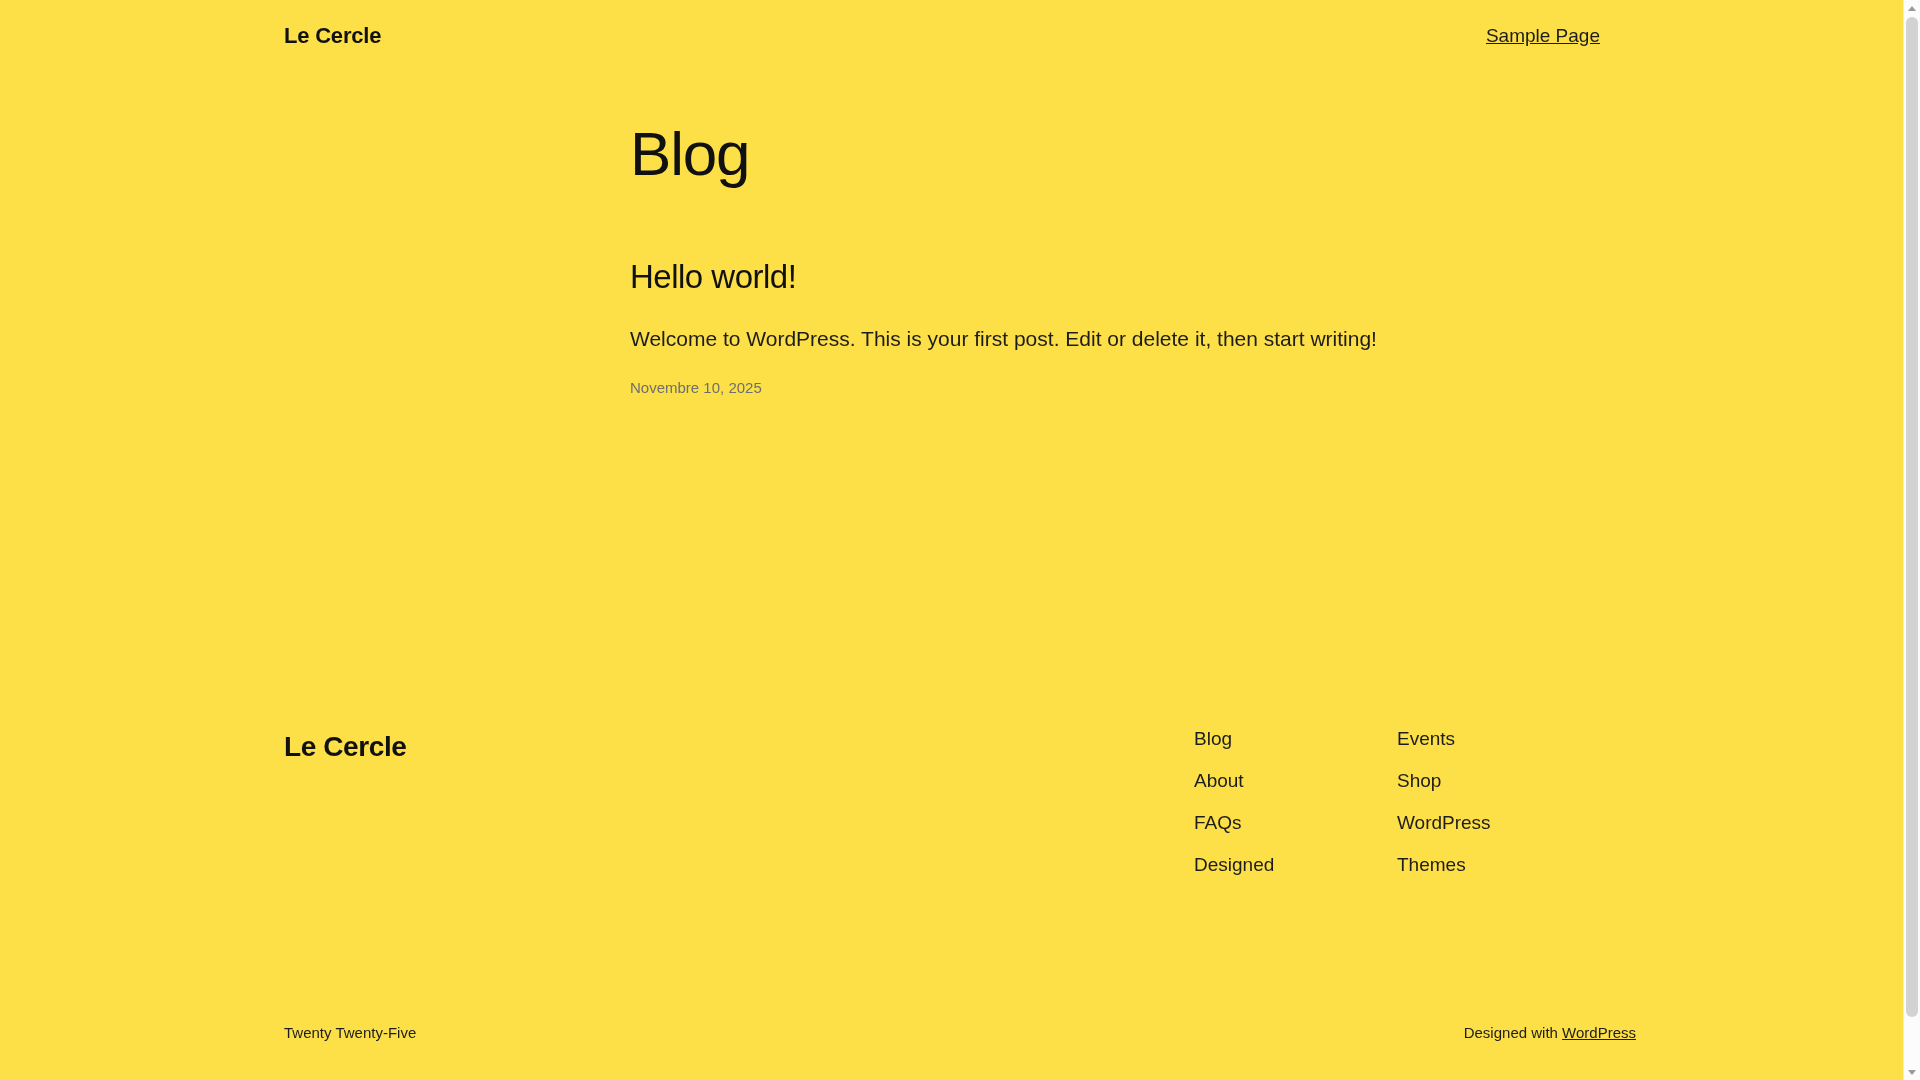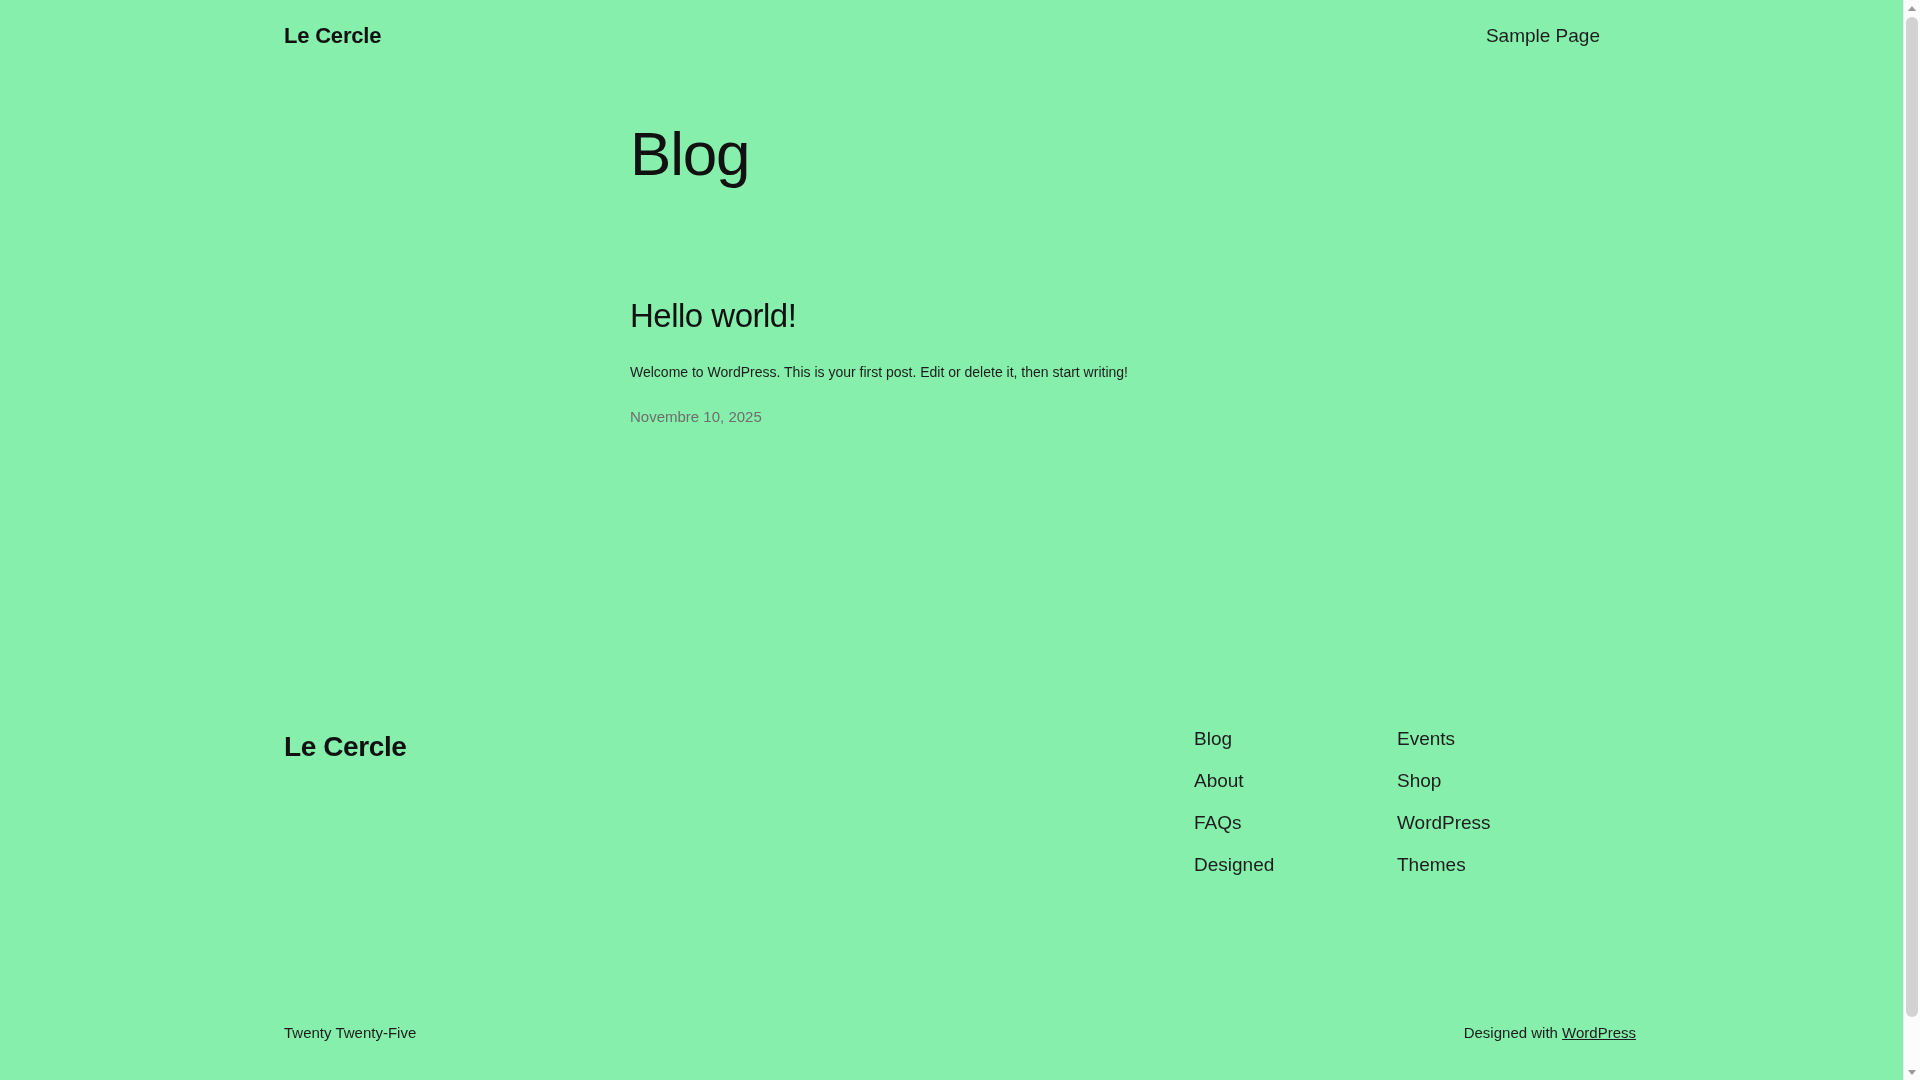--- a/index.html
+++ b/index.html
@@ -14,21 +14,21 @@
   body {
     font-family: "Liberation Sans", sans-serif;
     color: #1a1a1a;
     -webkit-font-smoothing: antialiased;
   }
 
   .page {
     position: relative;
     width: 1920px;
     height: 1080px;
-    background: #86efac;
+    background: #fde047;
   }
 
   
   .site-header {
     position: absolute;
     top: 0;
     left: 0;
     width: 1884px;
     height: 72px;
     display: flex;
@@ -42,20 +42,21 @@
     letter-spacing: -0.2px;
     color: #111111;
     line-height: 1;
     text-decoration: none;
     white-space: nowrap;
   }
   .header-nav {
     display: flex;
     align-items: flex-end;
     gap: 28px;
+    text-decoration: underline;
   }
   .header-nav a {
     font-size: 19px;
     color: #1d1d1d;
     text-decoration: none;
     white-space: nowrap;
   }
 
   
   .main {
@@ -67,39 +68,39 @@
   .archive-title {
     font-size: 62px;
     font-weight: 400;
     line-height: 1.1;
     letter-spacing: -1.2px;
     color: #111111;
     margin: 0;
   }
 
   .post-list {
-    margin-top: 108px;
+    margin-top: 69px;
   }
   .post-item {
     margin-bottom: 40px;
   }
   .post-title {
     font-size: 33px;
     font-weight: 400;
     letter-spacing: -0.5px;
     line-height: 1.2;
     color: #111111;
     margin: 0 0 26px 0;
   }
   .post-title a {
     color: inherit;
     text-decoration: none;
   }
   .post-excerpt {
-    font-size: 14px;
+    font-size: 21px;
     line-height: 1.5;
     color: #1d1d1d;
     margin: 0 0 26px 0;
     max-width: 760px;
   }
   .post-date {
     font-size: 15px;
     color: #6e6e6e;
     line-height: 1;
   }

